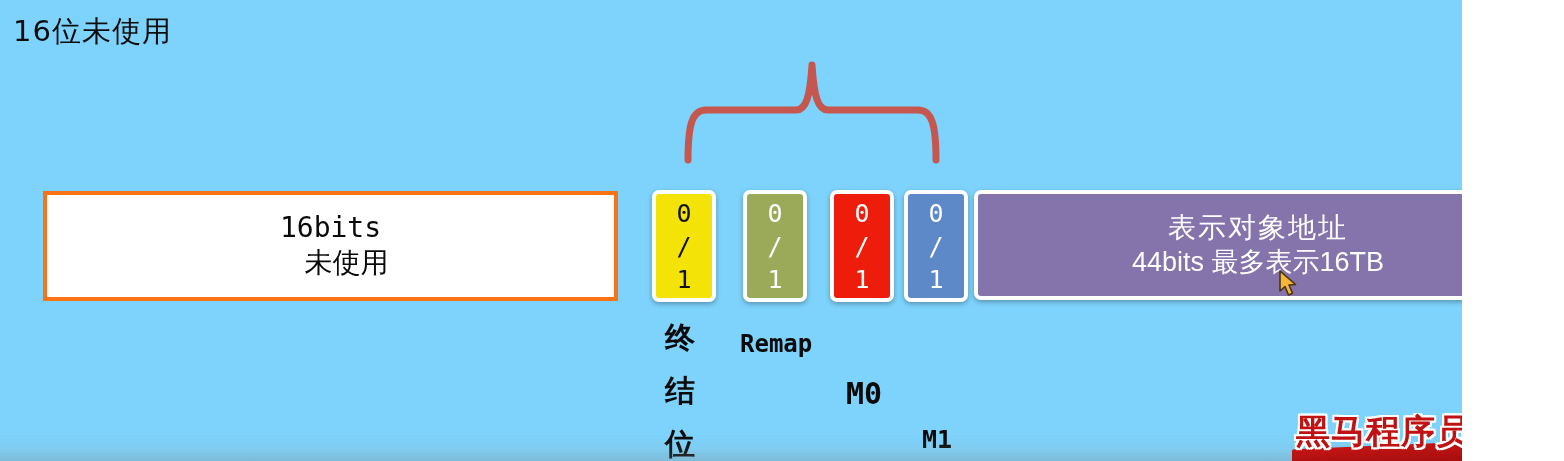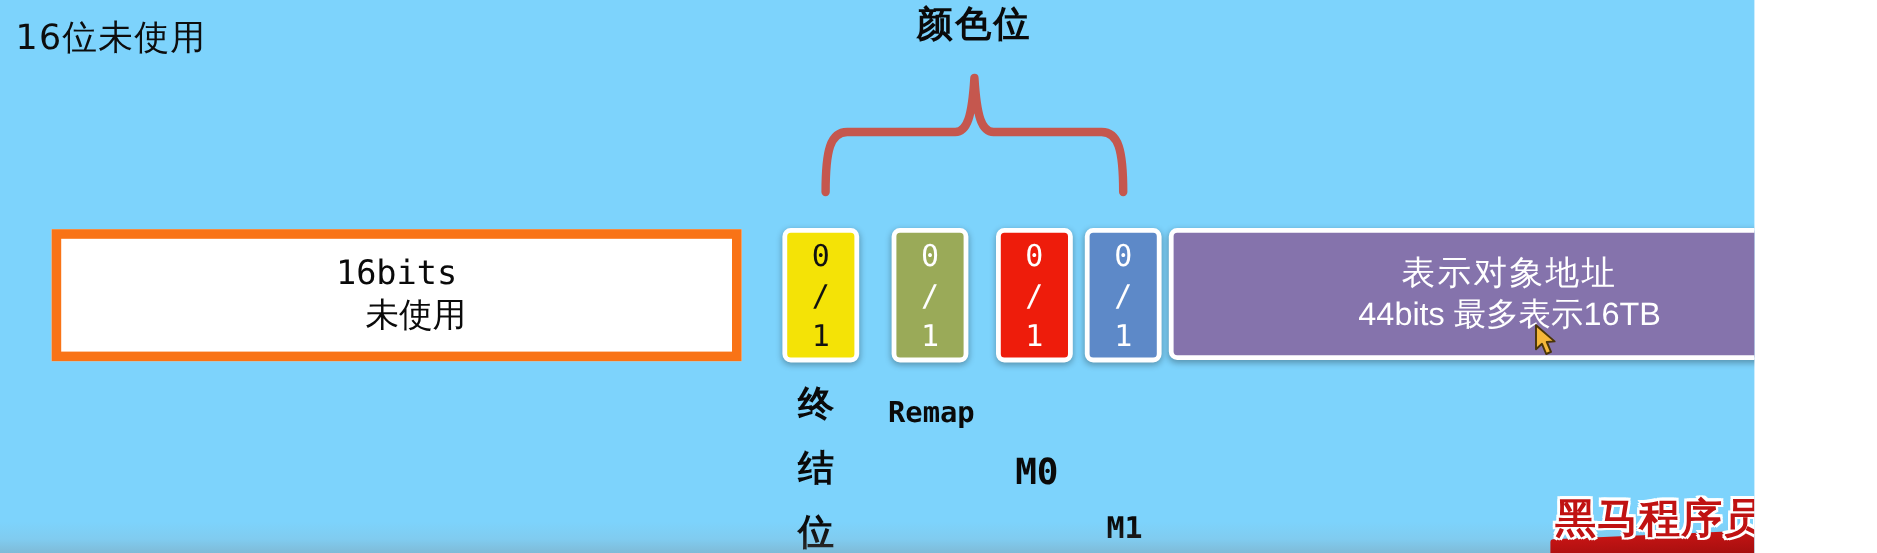--- a/index.html
+++ b/index.html
@@ -19,21 +19,21 @@
     position:absolute;left:690px;top:0px;width:244px;
     text-align:center;font-size:30px;font-weight:700;color:#0a0a0a;letter-spacing:2px;
   }
 
   
   .brace{position:absolute;left:670px;top:55px;width:280px;height:110px;}
 
   
   .unused-box{
     position:absolute;left:43px;top:191px;width:575px;height:110px;
-    box-sizing:border-box;border:8px solid #f97316;background:#fff;
+    box-sizing:border-box;border:4px solid #f97316;background:#fff;
     display:flex;flex-direction:column;justify-content:center;align-items:center;
     text-align:center;color:#0a0a0a;
   }
   .unused-box .l1{font-size:28px;line-height:34px;}
   .unused-box .l2{font-size:28px;line-height:36px;margin-left:32px;}
 
   
   .bit-cell{
     position:absolute;top:190px;width:64px;height:112px;
     box-sizing:border-box;border:4px solid #fff;border-radius:7px;
@@ -93,21 +93,20 @@
     transform:skewY(-2.5deg);border-radius:2px;
   }
 </style>
 </head>
 <body>
 
 <div id="stage">
 
   <div class="title-left">16位未使用</div>
 
-  <div class="title-colorbits">颜色位</div>
 
   <svg class="brace" viewBox="0 0 280 110">
     <path d="M 18 105 C 18 70, 22 55, 36 55 L 126 55 C 136 55, 140 42, 142 10 C 144 42, 148 55, 158 55 L 248 55 C 262 55, 266 70, 266 105" fill="none" stroke="#c5574e" stroke-width="7" stroke-linecap="round" stroke-linejoin="round"></path>
   </svg>
 
   <div class="unused-box">
     <div class="l1 mono">16bits</div>
     <div class="l2">未使用</div>
   </div>
 

